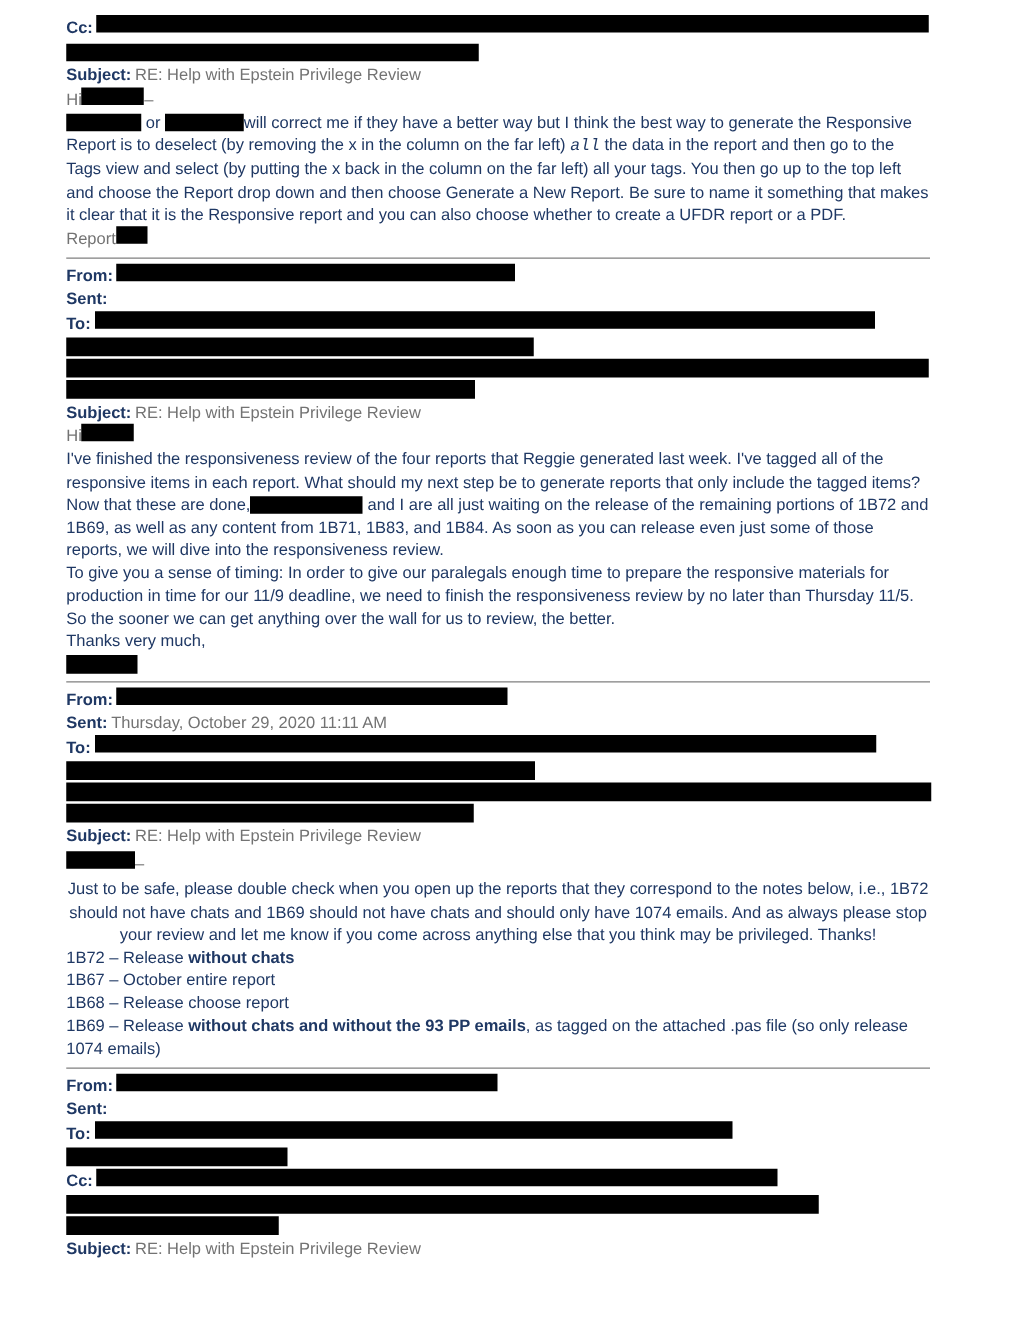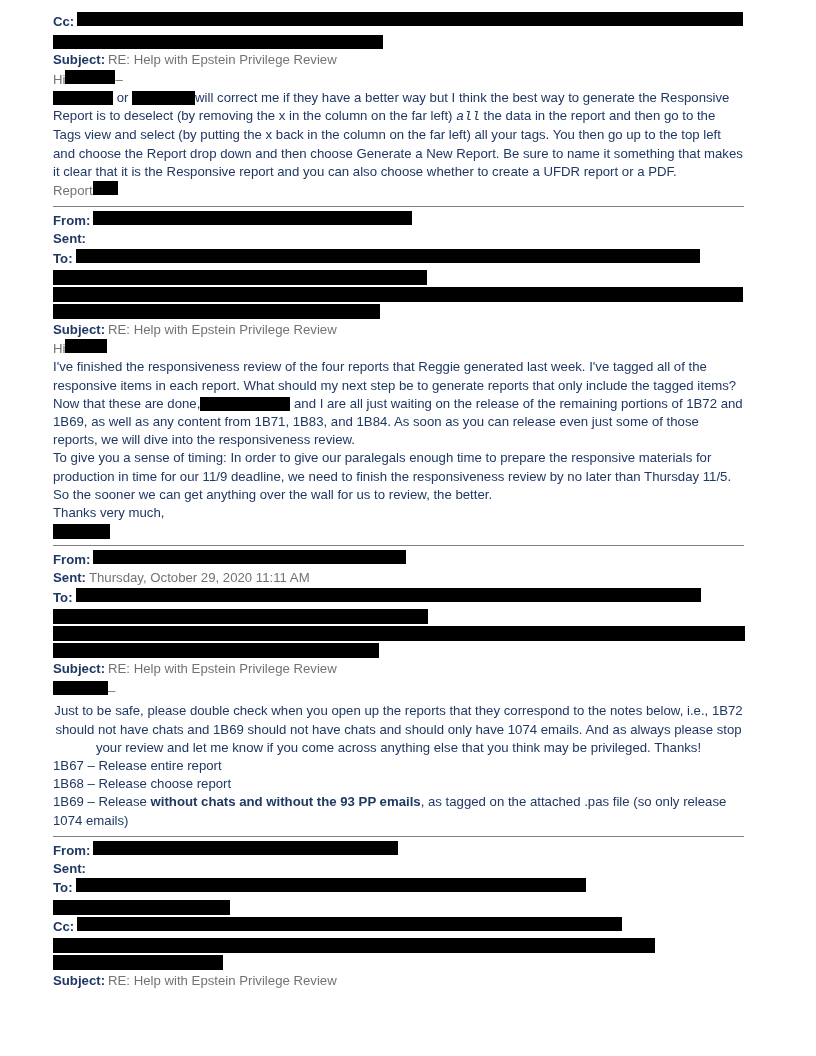--- a/index.html
+++ b/index.html
@@ -187,21 +187,24 @@
     </div>
 
     <div class="hdr-line" style="margin-top:3px;">
       <span class="redact" style="width:55px;"></span>
       <span class="val">–</span>
     </div>
 
     <p class="body" style="margin-top:2px;text-align:center;">Just to be safe, please double check when you open up the reports that they correspond to the notes below, i.e., 1B72 should not have chats and 1B69 should not have chats and should only have 1074 emails. And as always please stop your review and let me know if you come across anything else that you think may be privileged. Thanks!</p>
 
     <p class="list-line">
-      <span>1B67 – Release entire report</span>
+      <span>1B72 – Release </span><strong>without chats</strong>
+    </p>
+    <p class="list-line">
+      <span>1B67 – October entire report</span>
     </p>
     <p class="list-line">
       <span>1B68 – Release choose report</span>
     </p>
     <p class="list-line">
       <span>1B69 – Release </span><strong>without chats and without the 93 PP emails</strong><span>, as tagged on the attached .pas file (so only release 1074 emails)</span>
     </p>
   </div>
 
   <hr class="sep">

